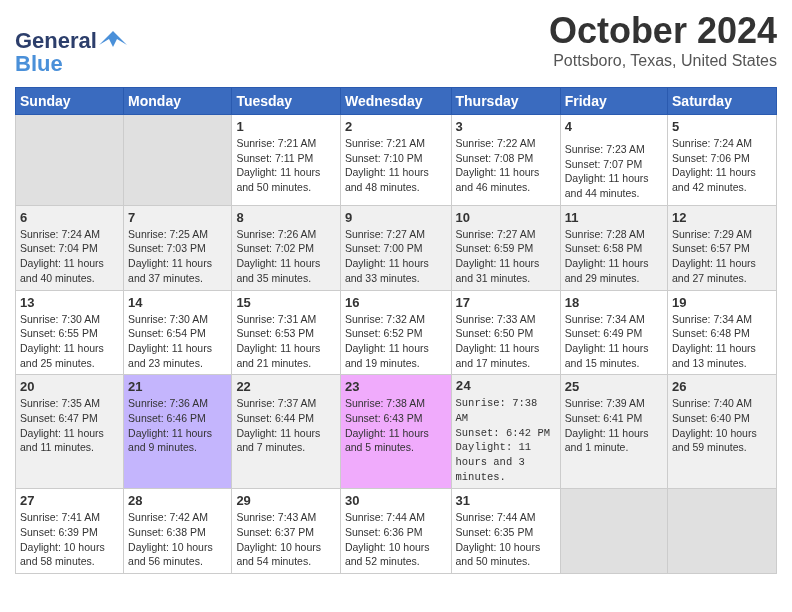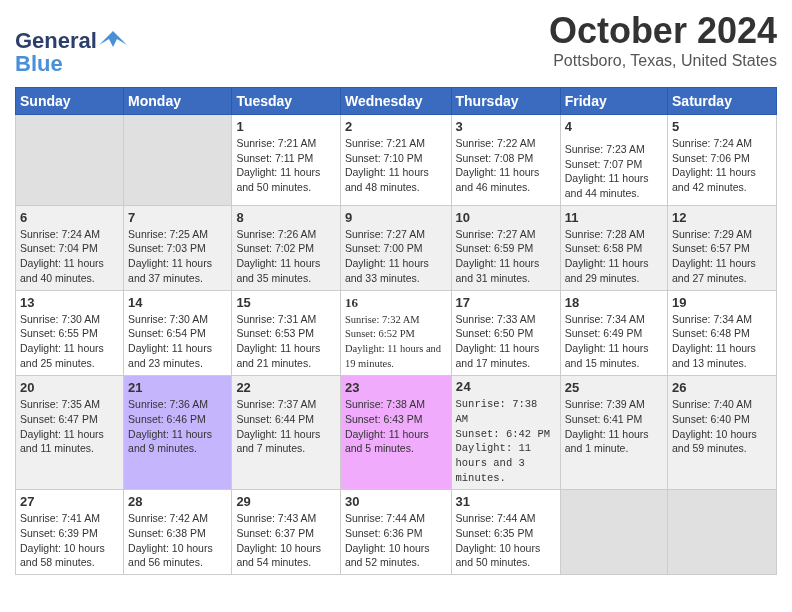--- a/index.html
+++ b/index.html
@@ -209,21 +209,21 @@
             <div class="day-info" style="white-space: pre-line;">Sunrise: 7:30 AM
 Sunset: 6:54 PM
 Daylight: 11 hours and 23 minutes.</div>
           </td>
           <td style="background: rgb(255, 255, 255);">
             <span class="day-num">15</span>
             <div class="day-info" style="white-space: pre-line;">Sunrise: 7:31 AM
 Sunset: 6:53 PM
 Daylight: 11 hours and 21 minutes.</div>
           </td>
-          <td style="background: rgb(255, 255, 255); font-family: Liberation Serif, serif;">
+          <td style="background: rgb(255, 255, 255);">
             <span class="day-num">16</span>
             <div class="day-info" style="white-space: pre-line;">Sunrise: 7:32 AM
 Sunset: 6:52 PM
 Daylight: 11 hours and 19 minutes.</div>
           </td>
           <td style="background: rgb(255, 255, 255);">
             <span class="day-num">17</span>
             <div class="day-info" style="white-space: pre-line;">Sunrise: 7:33 AM
 Sunset: 6:50 PM
 Daylight: 11 hours and 17 minutes.</div>

